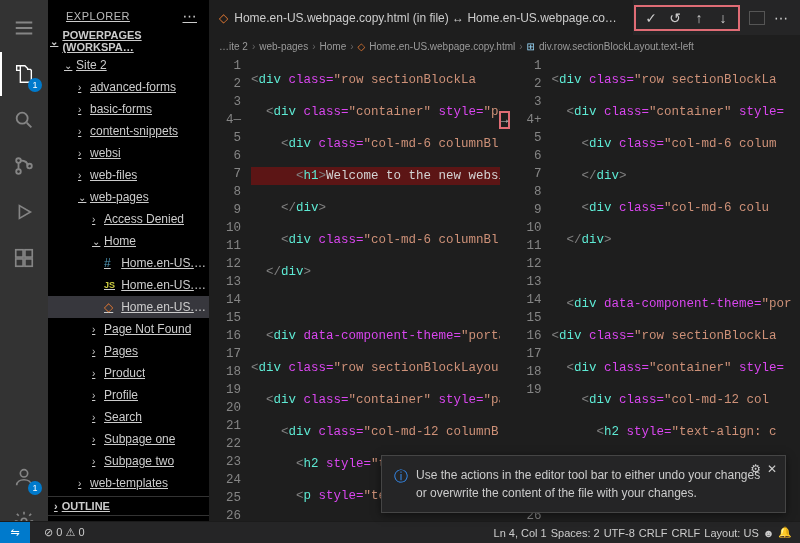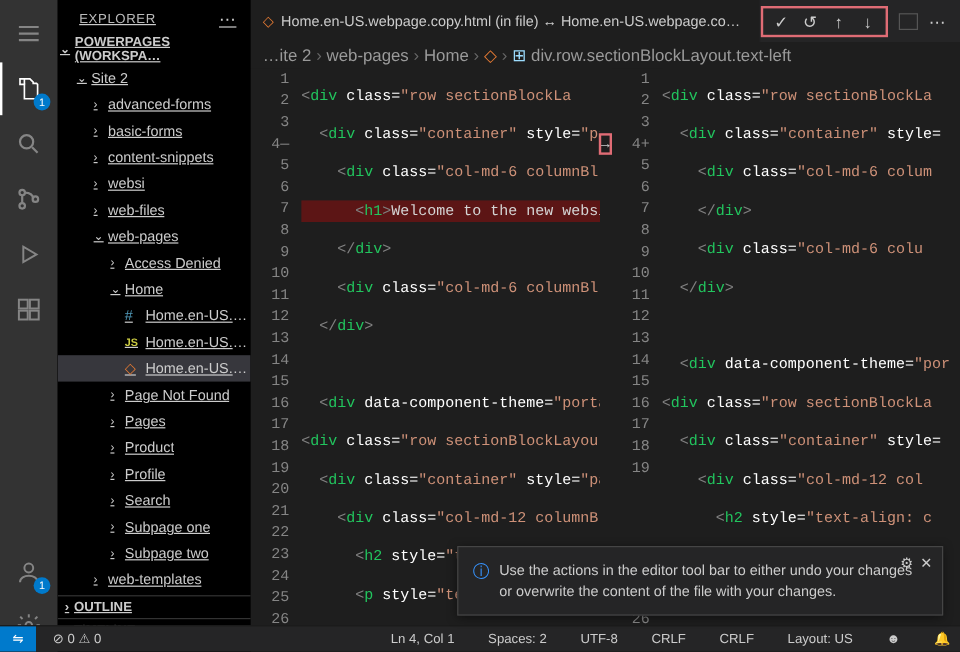--- a/index.html
+++ b/index.html
@@ -28,46 +28,46 @@
 .depth3 { padding-left: 44px; }
 .depth4 { padding-left: 56px; }
 .outline-section, .timeline-section { display: flex; align-items: center; gap: 4px; padding: 3px 6px; font-size: 11px; font-weight: 600; border-top: 1px solid #333; }
 .main { flex: 1; display: flex; flex-direction: column; overflow: hidden; background: #1e1e1e; }
 .tabline { height: 35px; background: #252526; display: flex; align-items: center; }
 .tab { height: 100%; display: flex; align-items: center; gap: 6px; padding: 0 10px; background: #1e1e1e; color: #ccc; font-size: 12px; border-right: 1px solid #252526; cursor: pointer; white-space: nowrap; overflow: hidden; }
 .tab .ficon { color: #e37933; }
 .tab-actions { margin-left: auto; display: flex; align-items: center; gap: 2px; border: 2px solid #e06c75; padding: 0 4px; height: 26px; }
 .tab-actions .act, .tab-right .act { width: 22px; height: 22px; display: flex; align-items: center; justify-content: center; color: #ccc; cursor: pointer; font-size: 14px; }
 .tab-right { display: flex; align-items: center; gap: 2px; padding-right: 8px; padding-left: 6px; }
-.breadcrumb { height: 22px; display: flex; align-items: center; gap: 4px; padding: 0 10px; font-size: 14px; color: #9a9a9a; white-space: nowrap; overflow: hidden; }
+.breadcrumb { height: 22px; display: flex; align-items: center; gap: 4px; padding: 0 10px; font-size: 10px; color: #9a9a9a; white-space: nowrap; overflow: hidden; }
 .breadcrumb .sep { color: #666; }
 .editor-area { flex: 1; display: flex; overflow: hidden; font-family: Consolas, "Courier New", monospace; font-size: 12.5px; }
 .pane { flex: 1; display: flex; overflow: hidden; position: relative; }
 .gutter { width: 42px; text-align: right; color: #858585; padding-right: 10px; user-select: none; flex-shrink: 0; background: #1e1e1e; }
 .gutter div { height: 18px; line-height: 18px; }
 .code { flex: 1; overflow: hidden; white-space: pre; }
 .code .line { height: 18px; line-height: 18px; }
 .line.del2 { background: rgba(255,0,0,0.28); }
 .line.add2 { background: rgba(0,128,0,0.42); }
-.tag { color: #22c55e; }
-.attr { color: #ffffff; }
+.tag { color: #5eead4; }
+.attr { color: #d946ef; }
 .str { color: #ce9178; }
 .txt { color: #d4d4d4; }
 .punc { color: #808080; }
 .splitter { width: 10px; display: flex; align-items: flex-start; justify-content: center; }
 .mid-icon { border: 2px solid #e06c75; width: 22px; height: 18px; color: #ccc; display: flex; align-items: center; justify-content: center; margin-top: 54px; font-size: 12px; }
 .notification { position: absolute; right: 14px; bottom: 30px; width: 405px; background: #252526; border: 1px solid #454545; box-shadow: 0 2px 8px rgba(0,0,0,.5); padding: 10px 12px; display: flex; flex-direction: column; gap: 10px; z-index: 10; }
 .notification .nbody { display: flex; gap: 8px; font-size: 12px; color: #ccc; line-height: 1.5; }
 .notification .nicon { color: #3794ff; font-size: 14px; flex-shrink: 0; }
 .notification .nhead-actions { position: absolute; right: 8px; top: 6px; display: flex; gap: 6px; color: #ccc; }
 .notification .nhead-actions span { cursor: pointer; }
 .notification button { align-self: flex-end; background: #0e639c; color: #fff; border: none; padding: 5px 12px; font-size: 12px; cursor: pointer; }
 .statusbar { position: absolute; bottom: 0; left: 0; right: 0; height: 22px; background: #252526; display: flex; align-items: center; font-size: 11px; color: #ccc; padding: 0 8px; gap: 12px; border-top: 1px solid #1b1b1b; }
 .statusbar .left { display: flex; align-items: center; gap: 10px; }
-.statusbar .right { margin-left: auto; display: flex; align-items: center; gap: 28px; }
+.statusbar .right { margin-left: auto; display: flex; align-items: center; gap: 4px; }
 .statusbar .rs { background: #007acc; height: 22px; width: 30px; display: flex; align-items: center; justify-content: center; color: #fff; margin-left: -8px; margin-right: 4px; }
 .toast-icon { border: 1px solid #555; width: 16px; height: 14px; display: inline-block; }
 </style>
 </head>
 <body>
 
 <div class="app">
   <div class="activity-bar">
     <div class="top-items">
       <div class="item">
@@ -247,20 +247,21 @@
     </div>
 
     <div class="breadcrumb">
       <span>…ite 2</span>
         <span class="sep">›</span>
       <span>web-pages</span>
         <span class="sep">›</span>
       <span>Home</span>
         <span class="sep">›</span>
       <span style="color:#e37933">◇</span>
+        <span>Home.en-US.webpage.copy.html</span>
         <span class="sep">›</span>
       <span style="color:#9cdcfe">⊞</span>
         <span>div.row.sectionBlockLayout.text-left</span>
     </div>
 
     <div class="editor-area">
 
       <div class="pane">
         <div class="gutter">
           <div>1</div>

